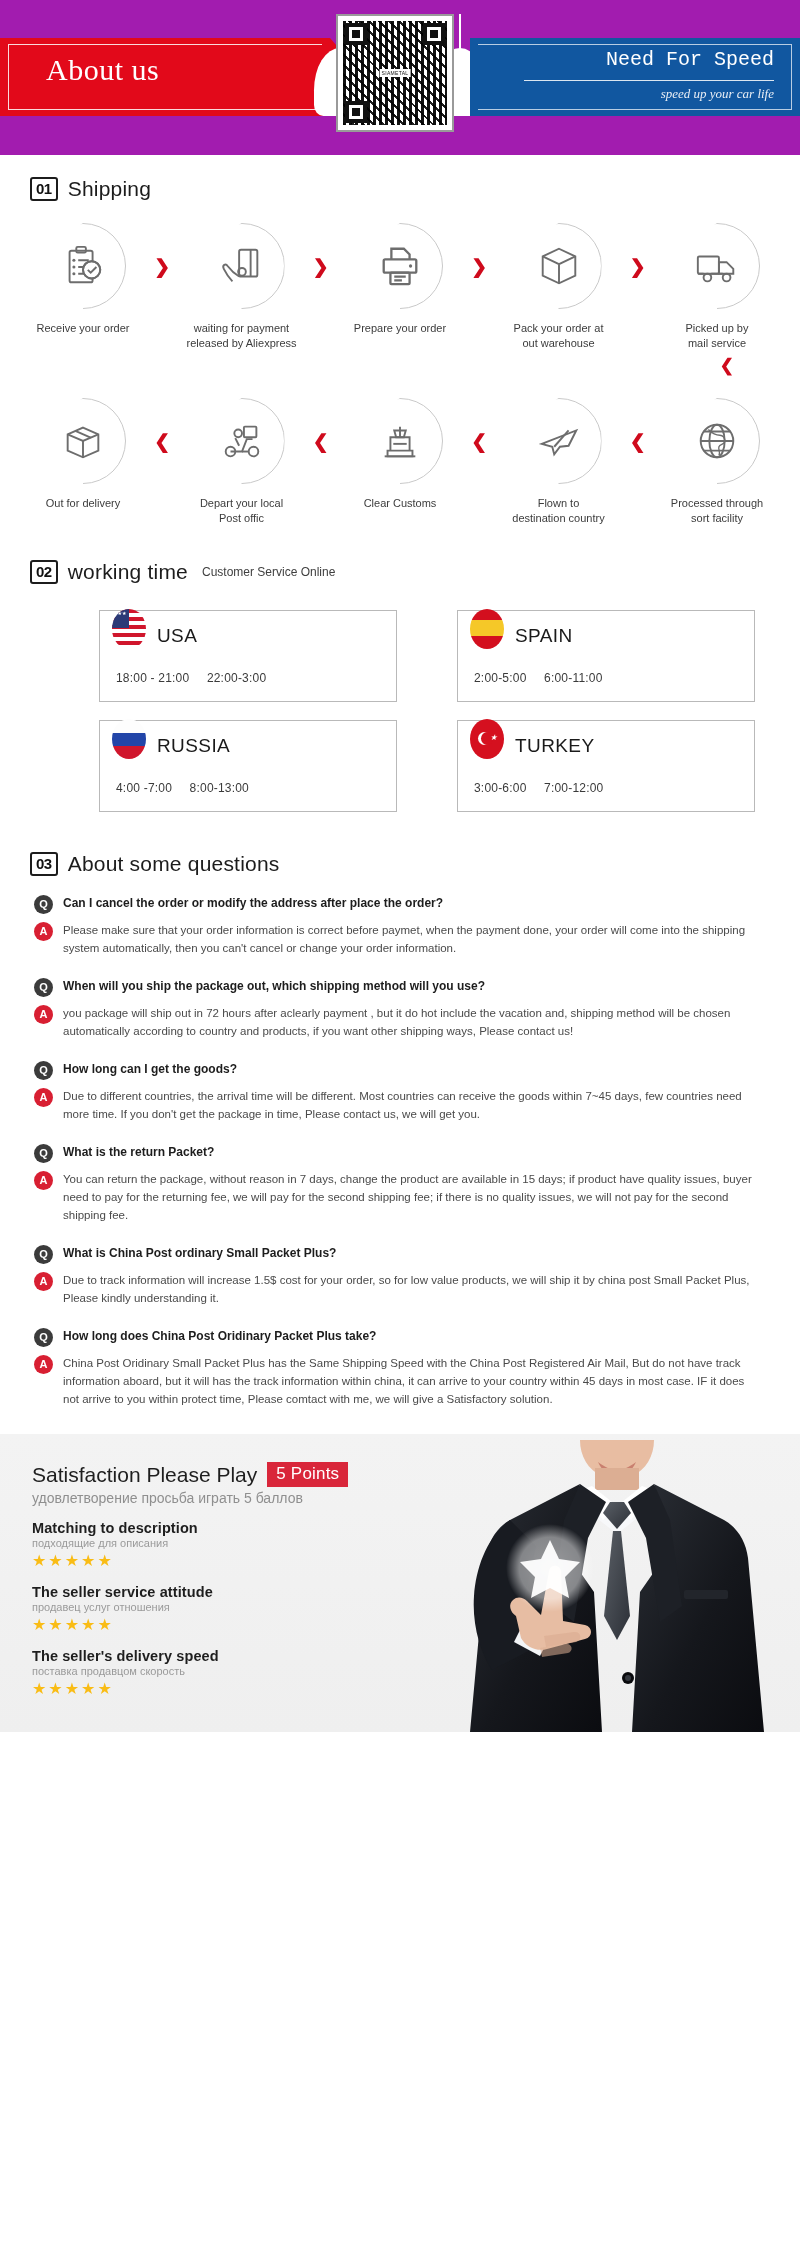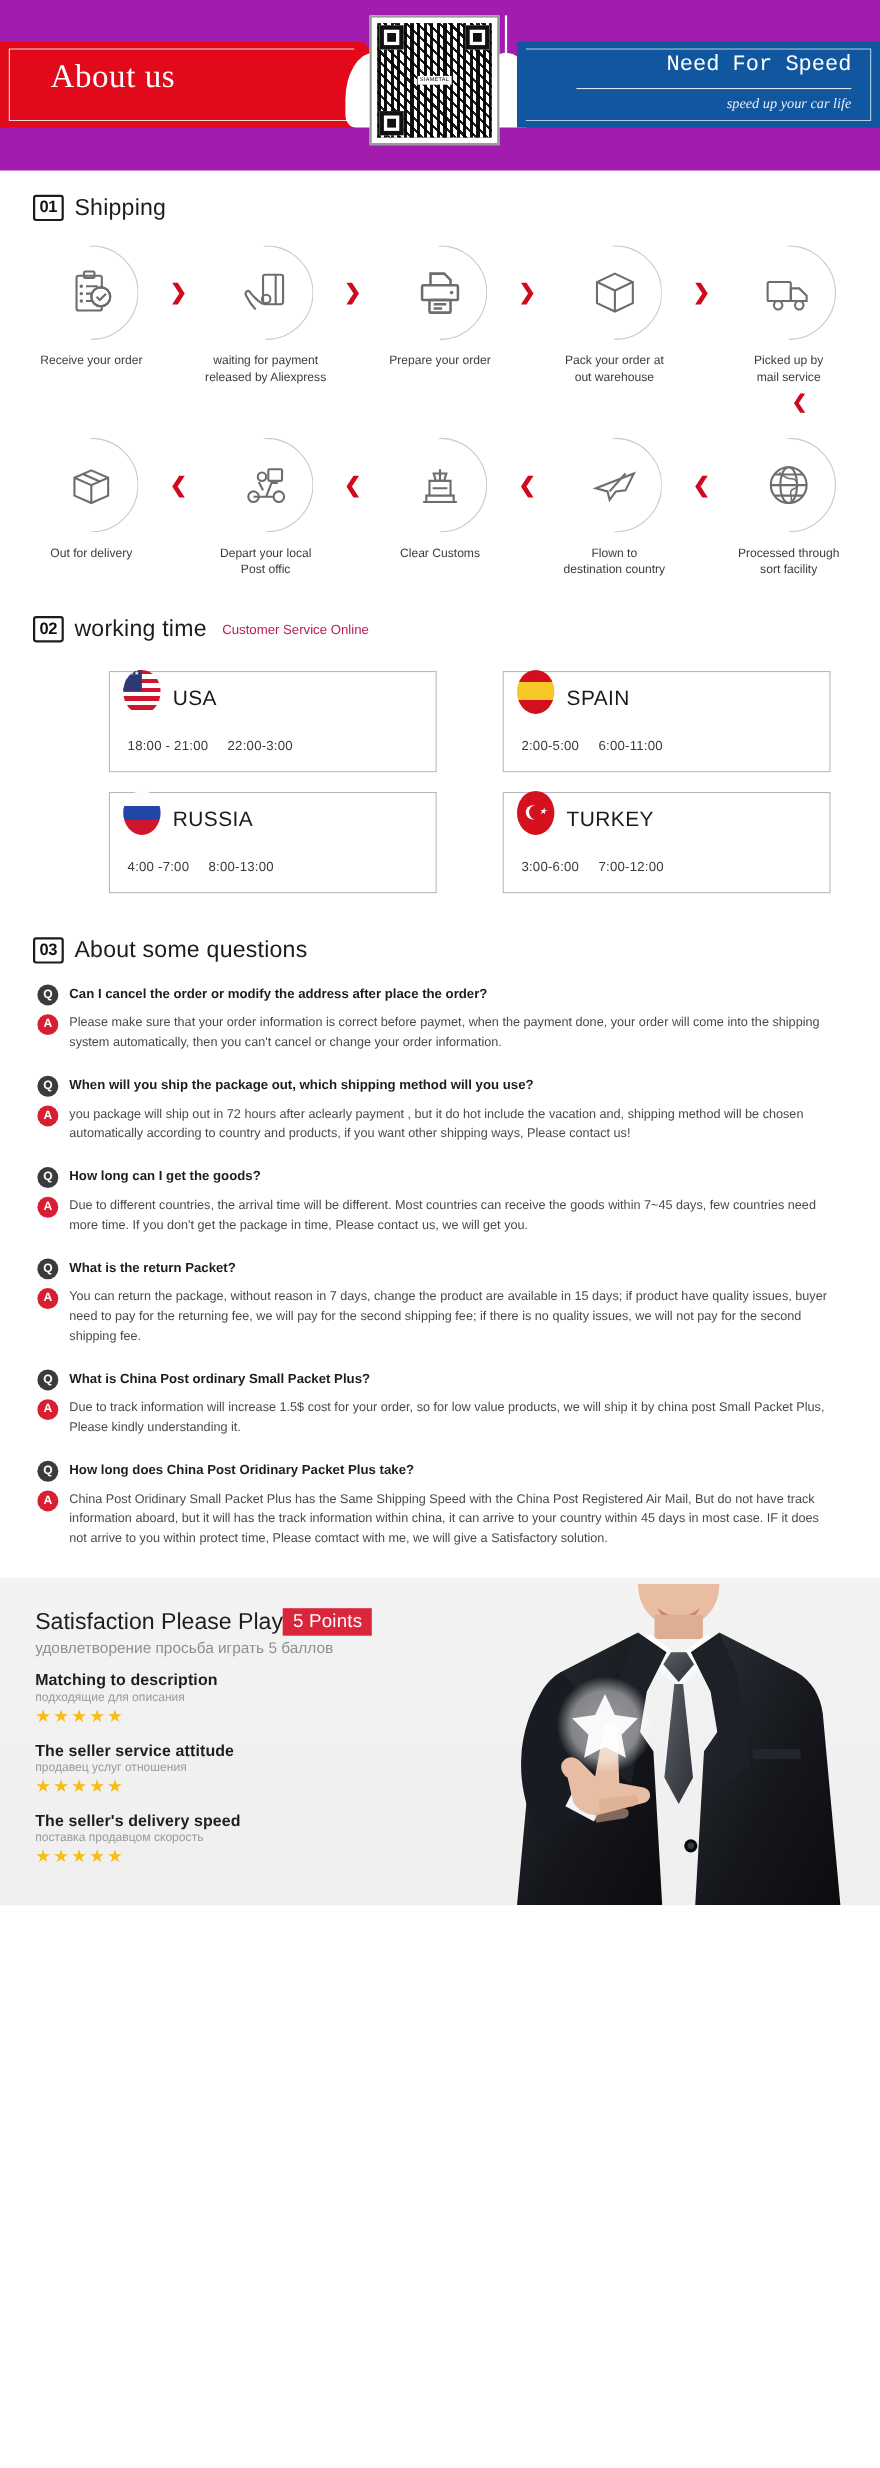--- a/index.html
+++ b/index.html
@@ -164,21 +164,21 @@
     letter-spacing: -0.5px;
   }
   .sec-title {
     font-size: 21px;
     color: #1c1c1c;
     font-weight: 400;
     letter-spacing: .2px;
   }
   .sec-sub {
     font-size: 12px;
-    color: #be185d;
+    color: #404040;
     margin-left: 4px;
   }
 
   
   .shipping { padding-top: 22px; }
   .steps {
     display: flex;
     align-items: flex-start;
     justify-content: space-between;
     padding: 22px 18px 0 18px;
@@ -343,21 +343,21 @@
 
   
   .satis {
     position: relative;
     margin-top: 26px;
     height: 298px;
     background: linear-gradient(180deg,#f3f3f3 0%, #efefef 100%);
     overflow: hidden;
   }
   .satis-left { position: absolute; left: 32px; top: 28px; width: 380px; z-index: 3;}
-  .satis-title-row { display: flex; align-items: center; }
+  .satis-title-row { display: flex; align-items: center; gap: 10px; }
   .satis-title {
     font-size: 21px;
     color: #1e1e1e;
     font-weight: 400;
   }
   .satis-points {
     background: #d9263a;
     color: #fff;
     font-size: 17px;
     padding: 2px 9px 3px 9px;

